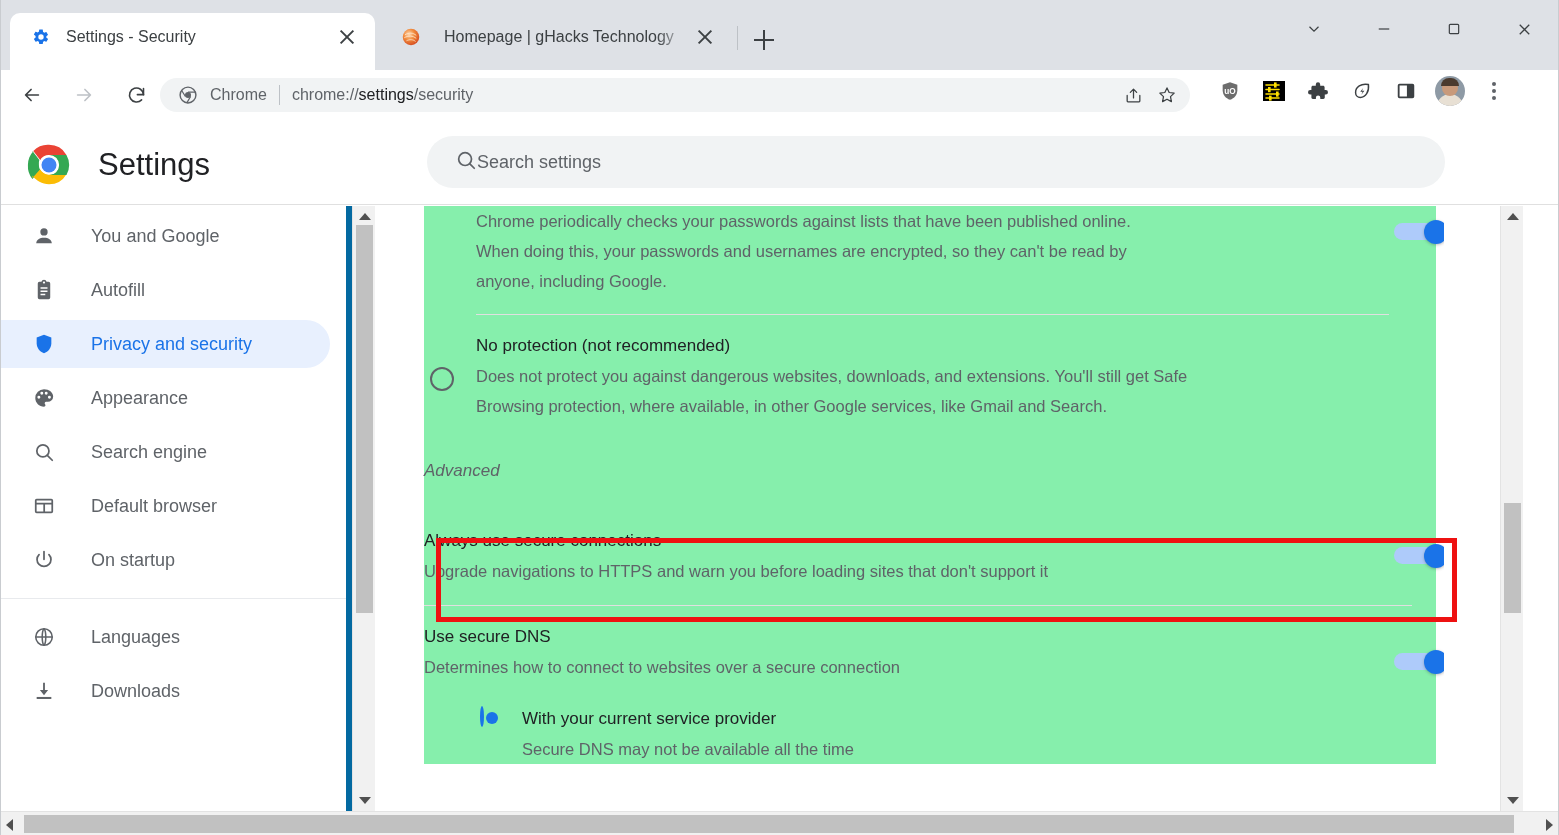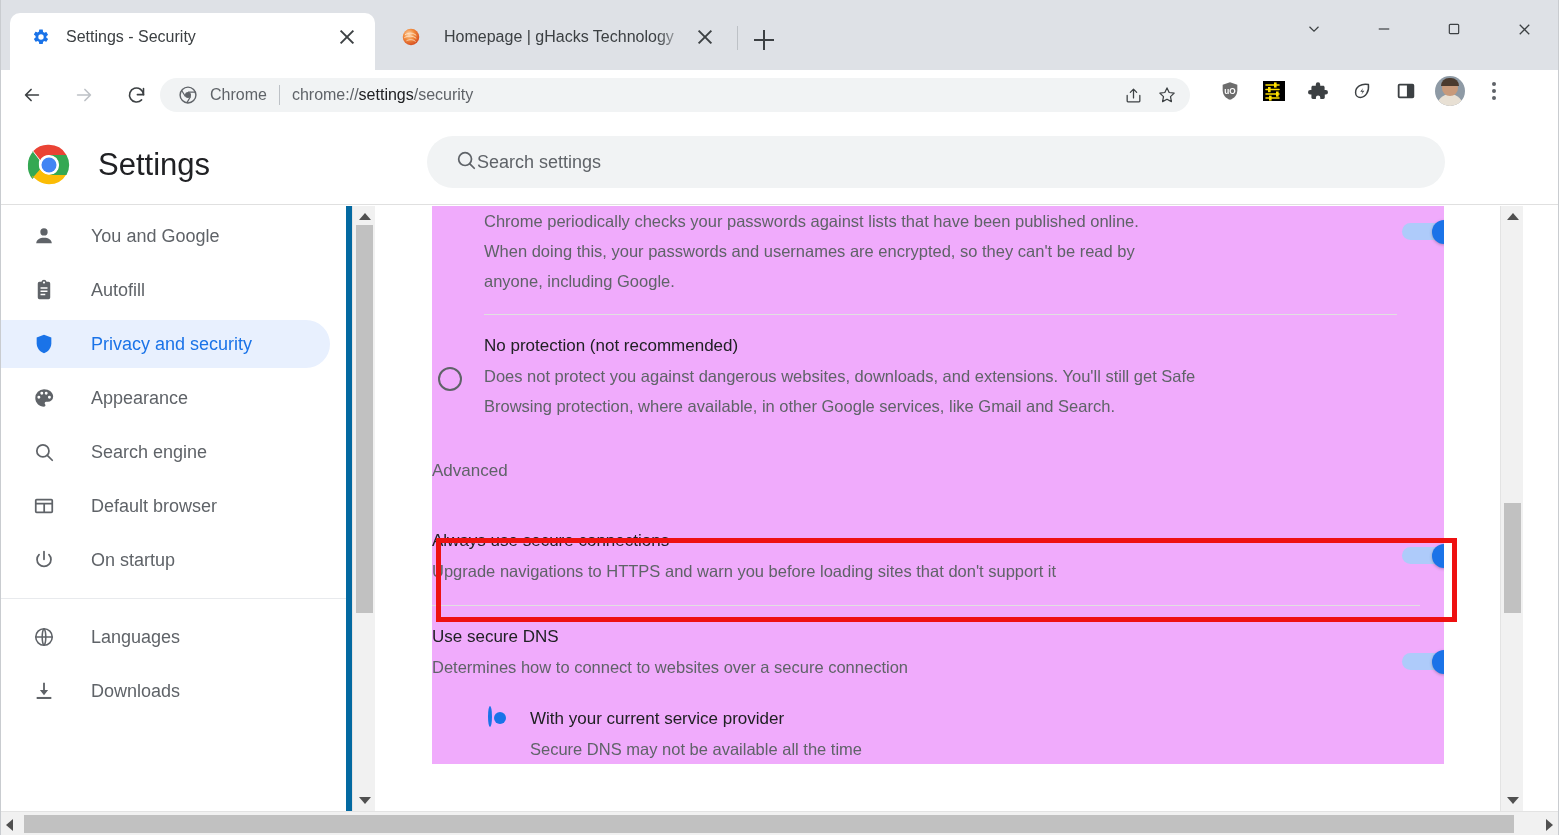--- a/index.html
+++ b/index.html
@@ -325,23 +325,23 @@
   
   .main {
     position: absolute;
     top: 206px; left: 376px;
     width: 1124px; height: 605px;
     background: #ffffff;
     overflow: hidden;
   }
   .card {
     position: absolute;
-    left: 56px; top: 0;
+    left: 48px; top: 0;
     width: 1012px;
-    background: #f0abfc;
+    background: #86efac;
   }
   .row {
     display: flex;
     align-items: flex-start;
     position: relative;
   }
   .title-line {
     font-size: 17px;
     color: #202124;
     line-height: 30px;
@@ -409,20 +409,21 @@
 
   .highlight-box {
     position: absolute;
     border: 5px solid #ee1111;
     pointer-events: none;
   }
 
   .section-label {
     font-size: 17px;
     color: #5f6368;
+    font-style: italic;
   }
 
   
   .main-scroll {
     position: absolute;
     left: 1500px; top: 206px;
     width: 23px; height: 605px;
     background: #f1f1f1;
     border-left: 1px solid #e3e3e3;
   }

